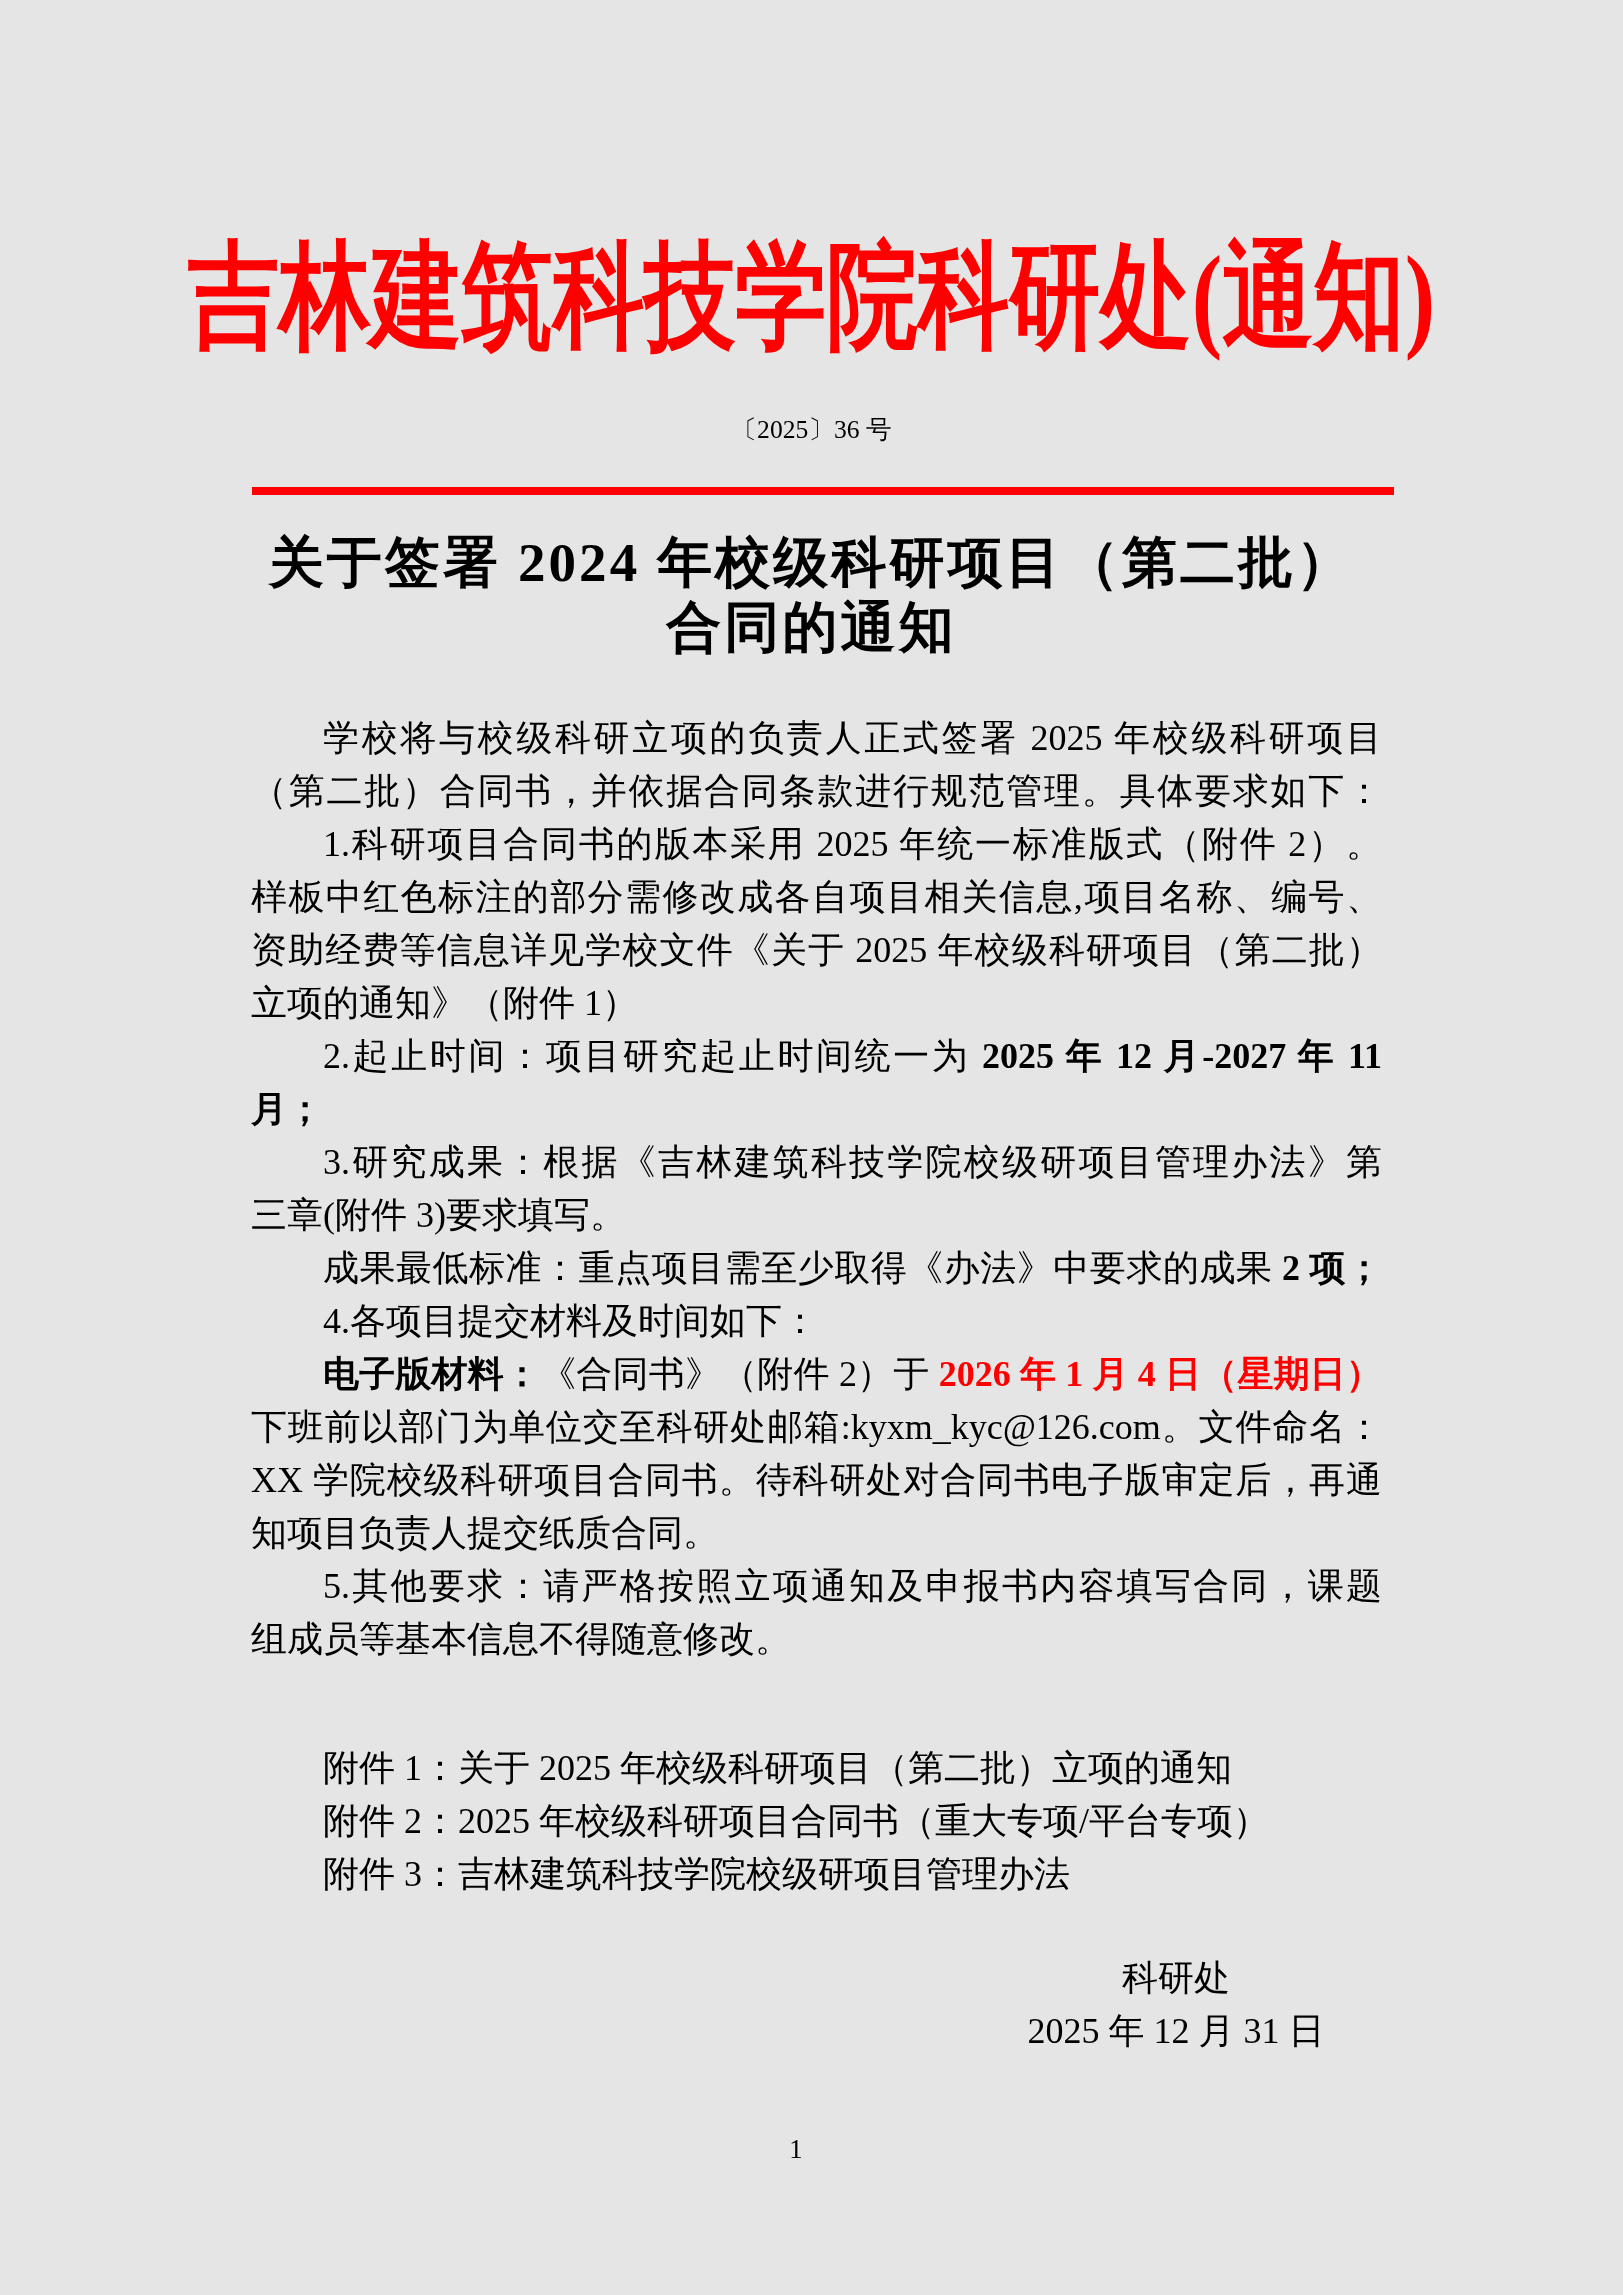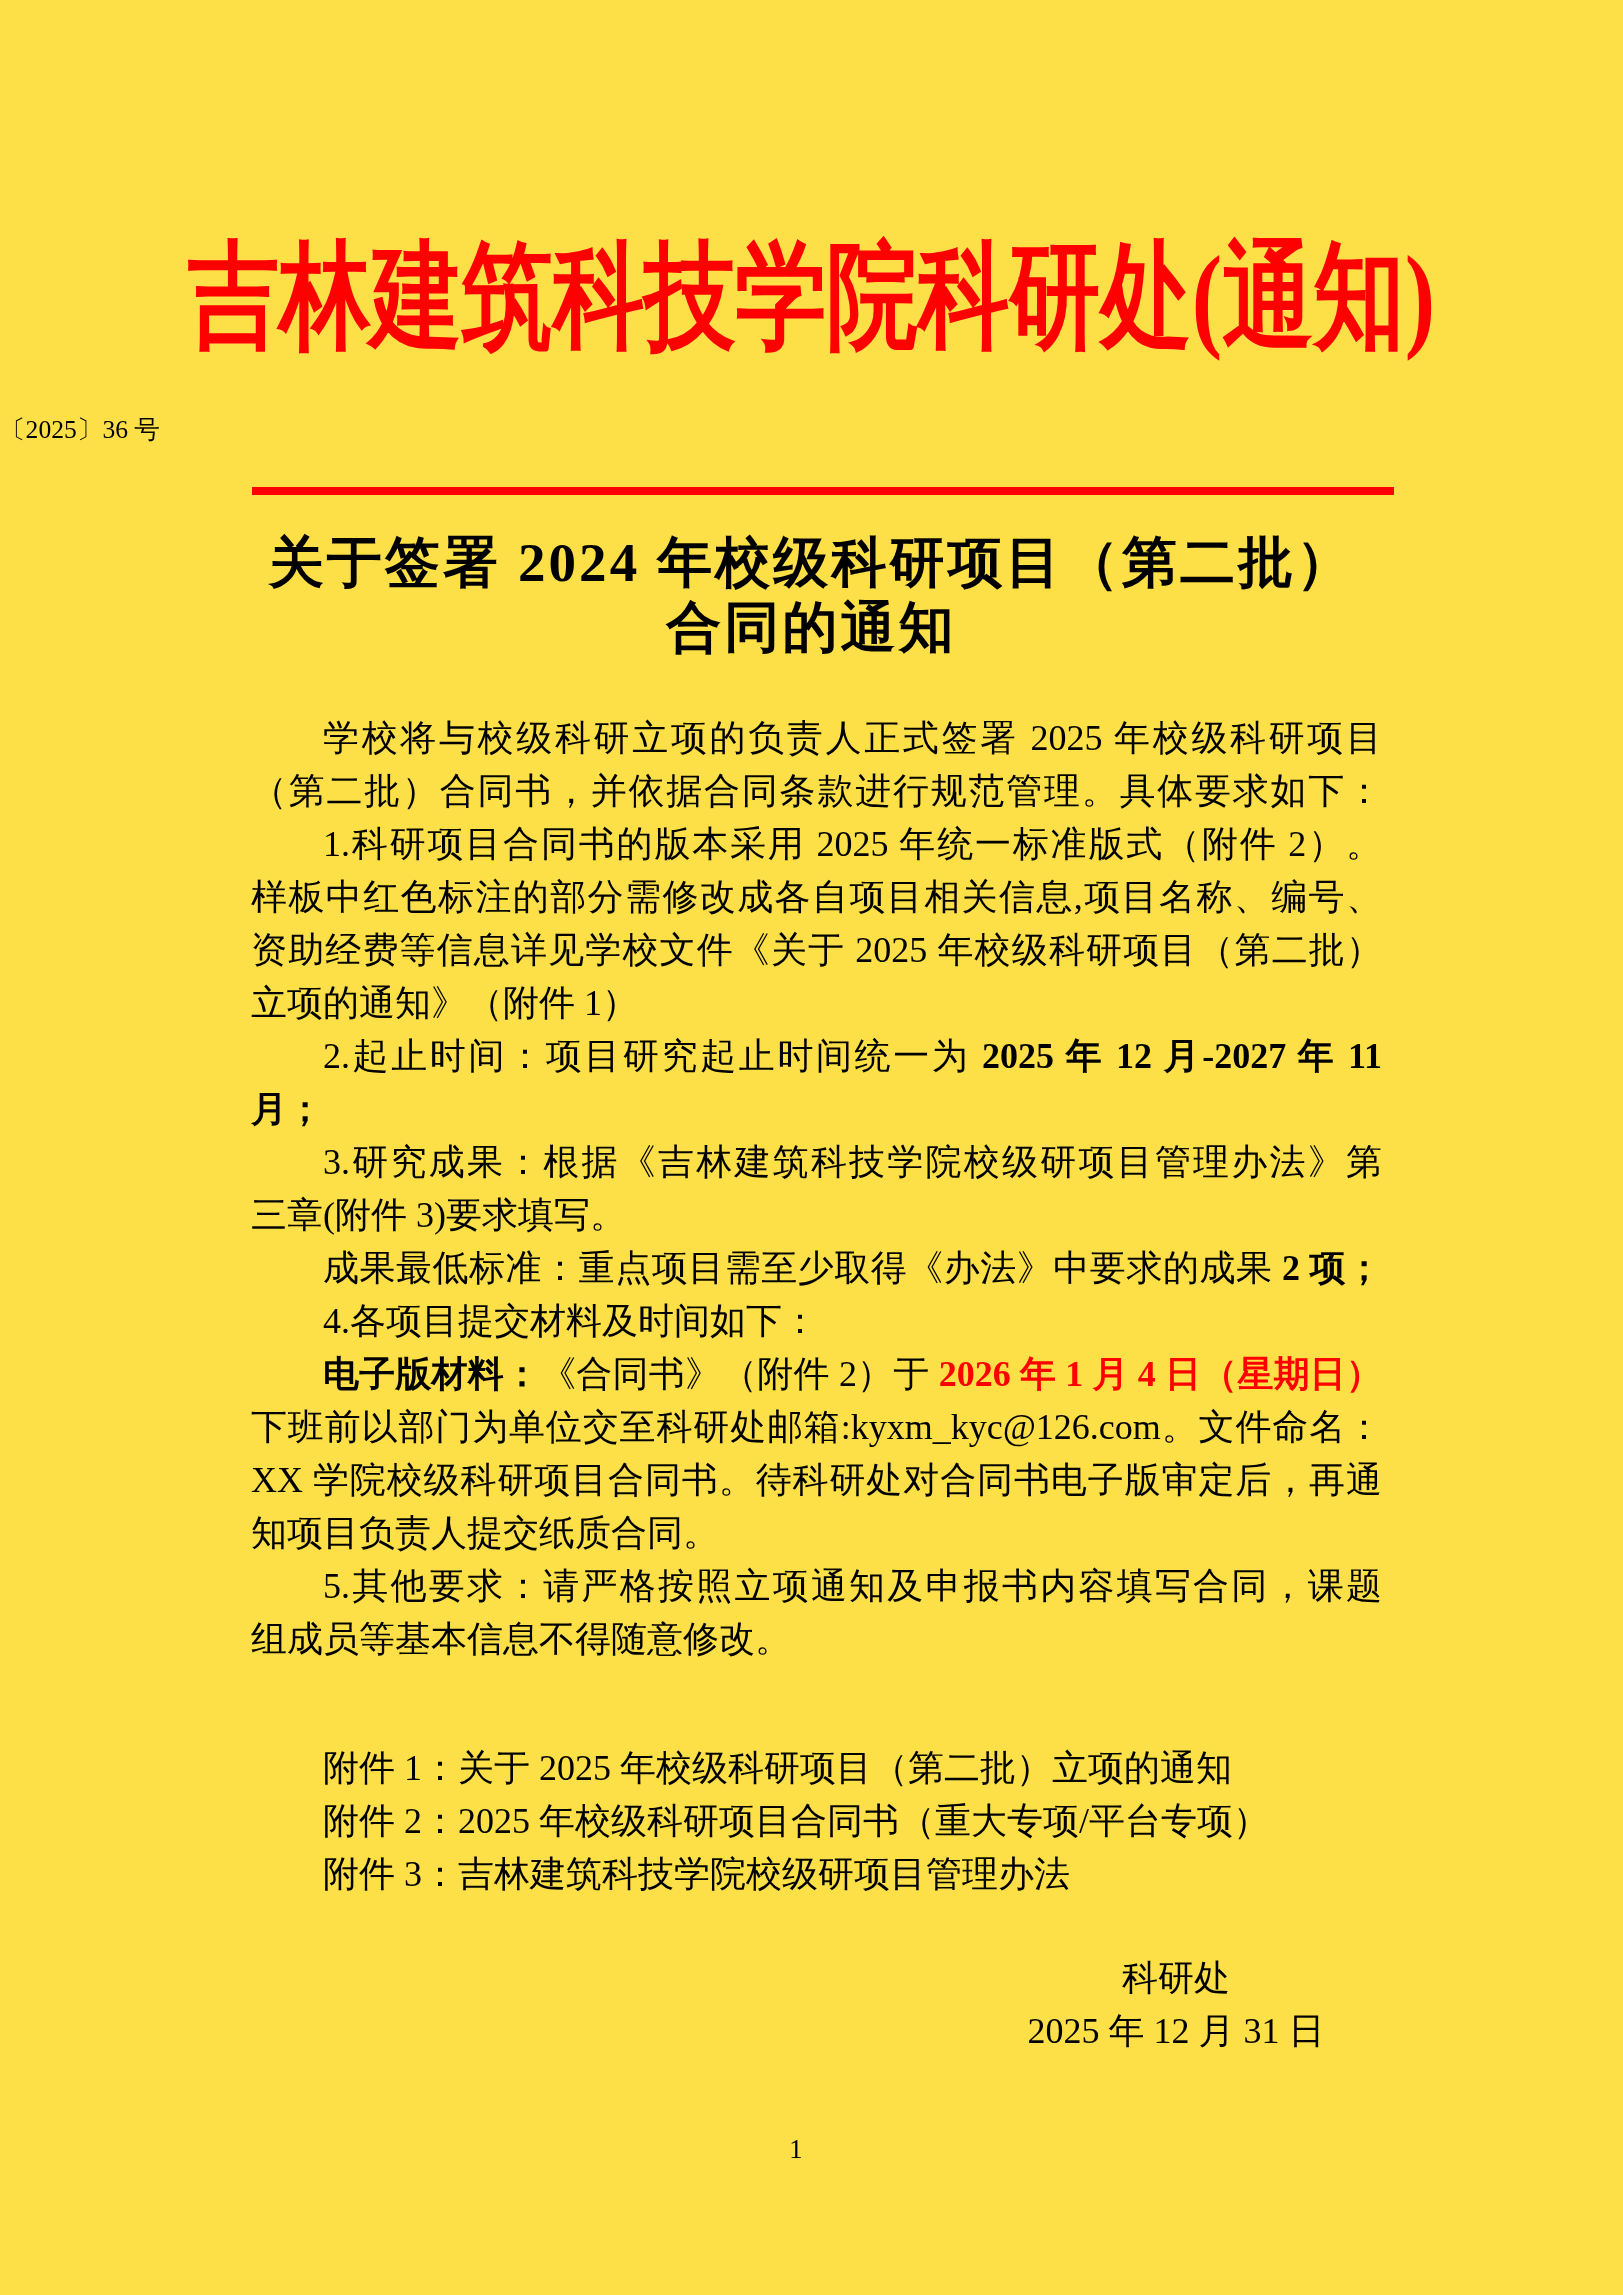--- a/index.html
+++ b/index.html
@@ -1,34 +1,35 @@
 <!DOCTYPE html>
 <html style="font-size:8.2px"><head>
 <meta charset="utf-8">
 <style>
   html,body{margin:0;padding:0;background:#ffffff;}
   .sheet{
     position:relative;
     width:1623px;height:2295px;
-    background:#fde047;
+    background:#e5e5e5;
     font-family:"Liberation Serif","DejaVu Serif",serif;
     color:#000000;
     overflow:hidden;
   }
   .agency-title{
     position:absolute;top:233px;left:0;right:0;
     text-align:center;
     color:#ff0000;
     font-weight:bold;
     font-size:117px;line-height:1.1;
     white-space:nowrap;
   }
   .squeeze{display:inline-block;transform:scaleX(0.78);transform-origin:50% 50%;white-space:nowrap;}
   .doc-number{
     position:absolute;top:415px;left:0;right:0;
+    text-align:center;
     font-size:25.6px;line-height:1.2;
   }
   .red-rule{
     position:absolute;left:252px;top:487px;
     width:1142px;height:7.7px;
     background:#ff0000;
   }
   .doc-title{
     position:absolute;top:530px;left:102px;right:102px;
     text-align:center;

